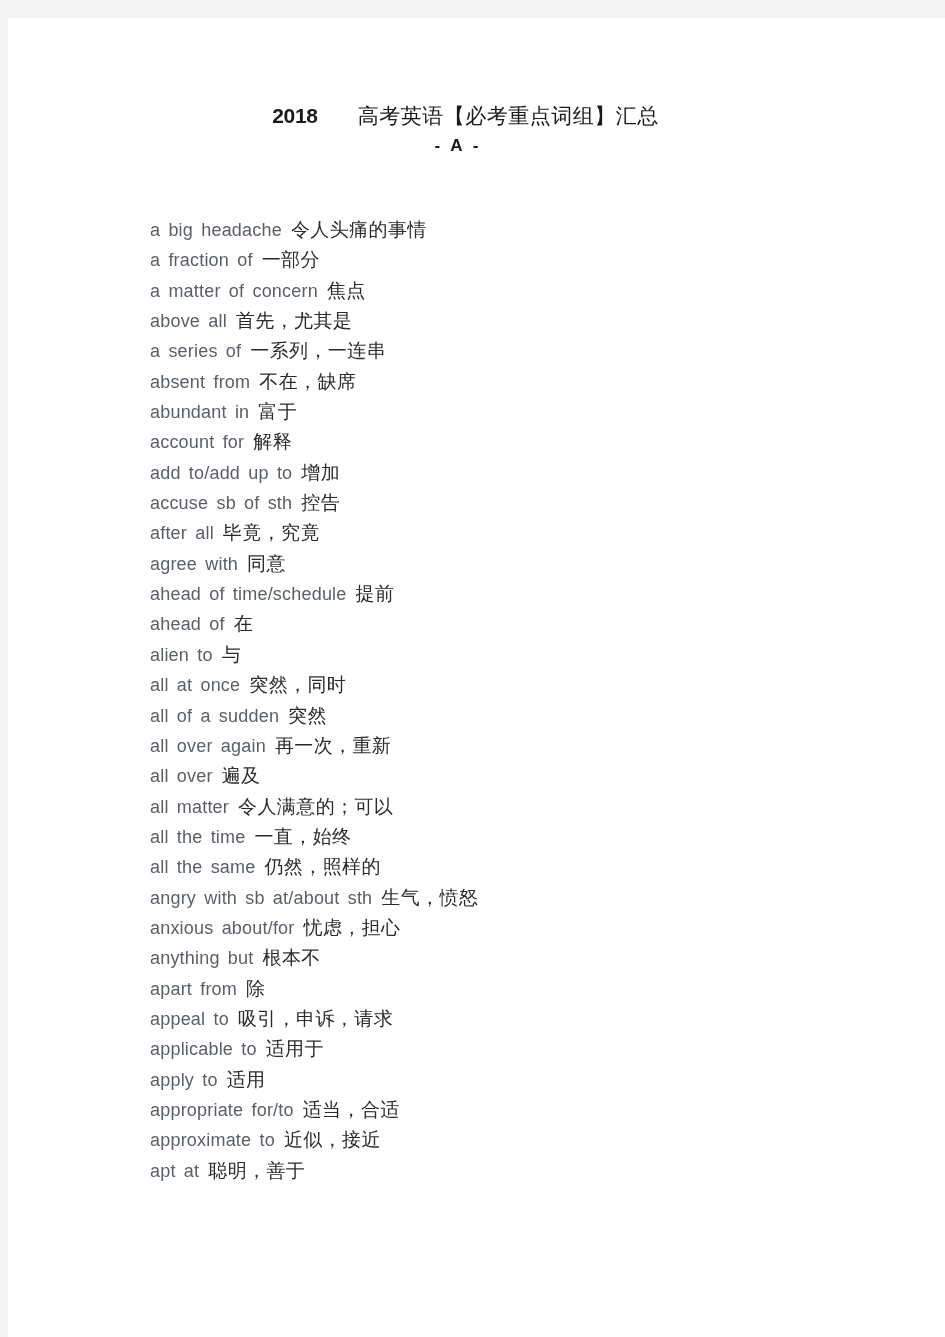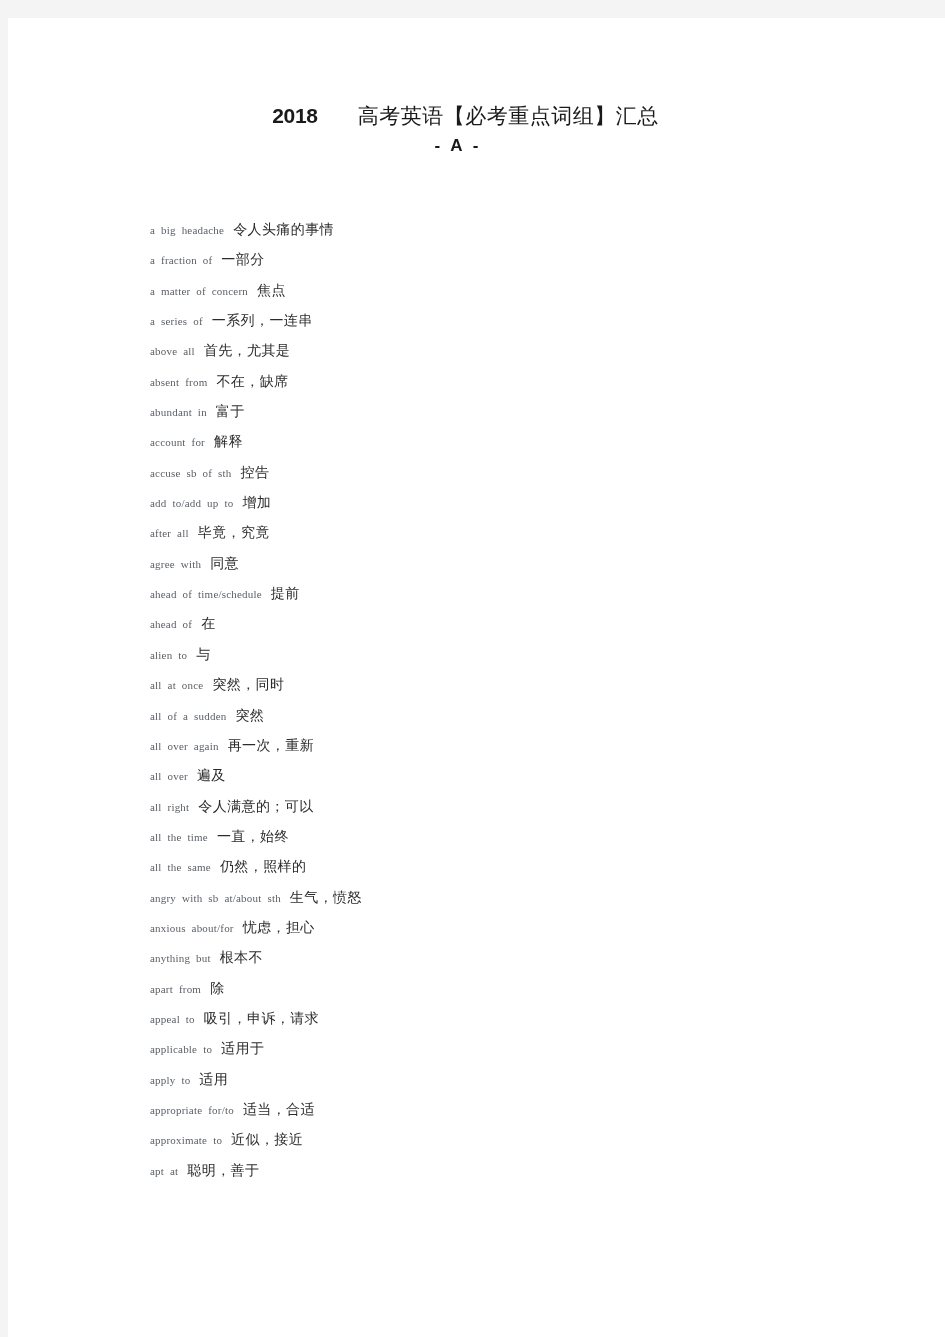--- a/index.html
+++ b/index.html
@@ -77,30 +77,30 @@
 
   .entry {
     height: 30.35px;
     line-height: 30.35px;
     white-space: nowrap;
     font-size: 15px;
   }
 
   .entry .en {
     color: #5a5f66;
-    font-family: Liberation Serif, serif;
-    font-size: 11px;
+    font-family: Liberation Sans, sans-serif;
+    font-size: 18px;
     word-spacing: 3px;
     letter-spacing: 0.2px;
   }
 
   .entry .cn {
     color: #2b2b2b;
     font-family: "DejaVu Sans", sans-serif;
-    font-size: 14px;
+    font-size: 19px;
     letter-spacing: 0.4px;
     margin-left: 9px;
   }
 </style>
 </head>
 <body>
 
 <div class="page">
   <div class="page-inner">
 
@@ -109,37 +109,37 @@
         <span class="year">2018</span><span class="cn">高考英语【必考重点词组】汇总</span>
       </div>
       <div class="doc-subtitle">- A -</div>
     </div>
 
     <div class="word-list">
 
     <div class="entry"><span class="en">a big headache</span><span class="cn">令人头痛的事情</span></div>
         <div class="entry"><span class="en">a fraction of</span><span class="cn">一部分</span></div>
         <div class="entry"><span class="en">a matter of concern</span><span class="cn">焦点</span></div>
+        <div class="entry"><span class="en">above all</span><span class="cn">首先，尤其是</span></div>
         <div class="entry"><span class="en">a series of</span><span class="cn">一系列，一连串</span></div>
-        <div class="entry"><span class="en">above all</span><span class="cn">首先，尤其是</span></div>
         <div class="entry"><span class="en">absent from</span><span class="cn">不在，缺席</span></div>
         <div class="entry"><span class="en">abundant in</span><span class="cn">富于</span></div>
         <div class="entry"><span class="en">account for</span><span class="cn">解释</span></div>
+        <div class="entry"><span class="en">add to/add up to</span><span class="cn">增加</span></div>
         <div class="entry"><span class="en">accuse sb of sth</span><span class="cn">控告</span></div>
-        <div class="entry"><span class="en">add to/add up to</span><span class="cn">增加</span></div>
         <div class="entry"><span class="en">after all</span><span class="cn">毕竟，究竟</span></div>
         <div class="entry"><span class="en">agree with</span><span class="cn">同意</span></div>
         <div class="entry"><span class="en">ahead of time/schedule</span><span class="cn">提前</span></div>
         <div class="entry"><span class="en">ahead of</span><span class="cn">在</span></div>
         <div class="entry"><span class="en">alien to</span><span class="cn">与</span></div>
         <div class="entry"><span class="en">all at once</span><span class="cn">突然，同时</span></div>
         <div class="entry"><span class="en">all of a sudden</span><span class="cn">突然</span></div>
         <div class="entry"><span class="en">all over again</span><span class="cn">再一次，重新</span></div>
         <div class="entry"><span class="en">all over</span><span class="cn">遍及</span></div>
-        <div class="entry"><span class="en">all right</span><span class="cn">令人满意的；可以</span></div>
+        <div class="entry"><span class="en">all matter</span><span class="cn">令人满意的；可以</span></div>
         <div class="entry"><span class="en">all the time</span><span class="cn">一直，始终</span></div>
         <div class="entry"><span class="en">all the same</span><span class="cn">仍然，照样的</span></div>
         <div class="entry"><span class="en">angry with sb at/about sth</span><span class="cn">生气，愤怒</span></div>
         <div class="entry"><span class="en">anxious about/for</span><span class="cn">忧虑，担心</span></div>
         <div class="entry"><span class="en">anything but</span><span class="cn">根本不</span></div>
         <div class="entry"><span class="en">apart from</span><span class="cn">除</span></div>
         <div class="entry"><span class="en">appeal to</span><span class="cn">吸引，申诉，请求</span></div>
         <div class="entry"><span class="en">applicable to</span><span class="cn">适用于</span></div>
         <div class="entry"><span class="en">apply to</span><span class="cn">适用</span></div>
         <div class="entry"><span class="en">appropriate for/to</span><span class="cn">适当，合适</span></div>

